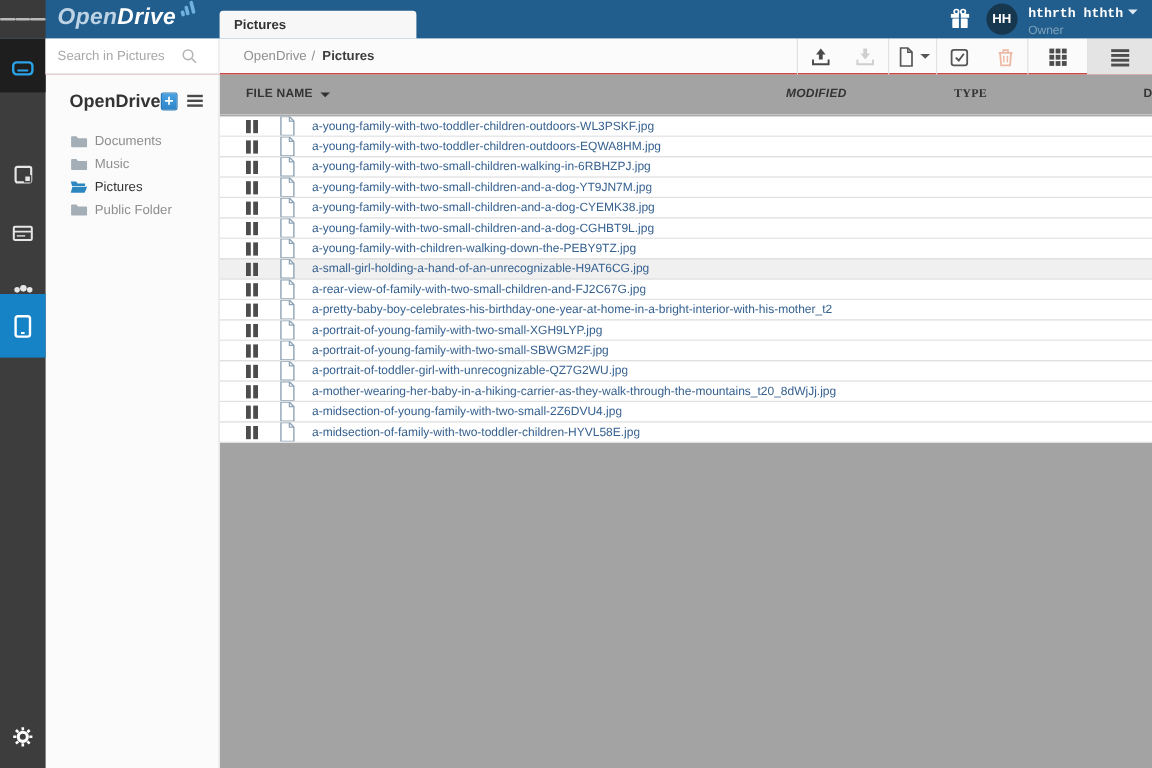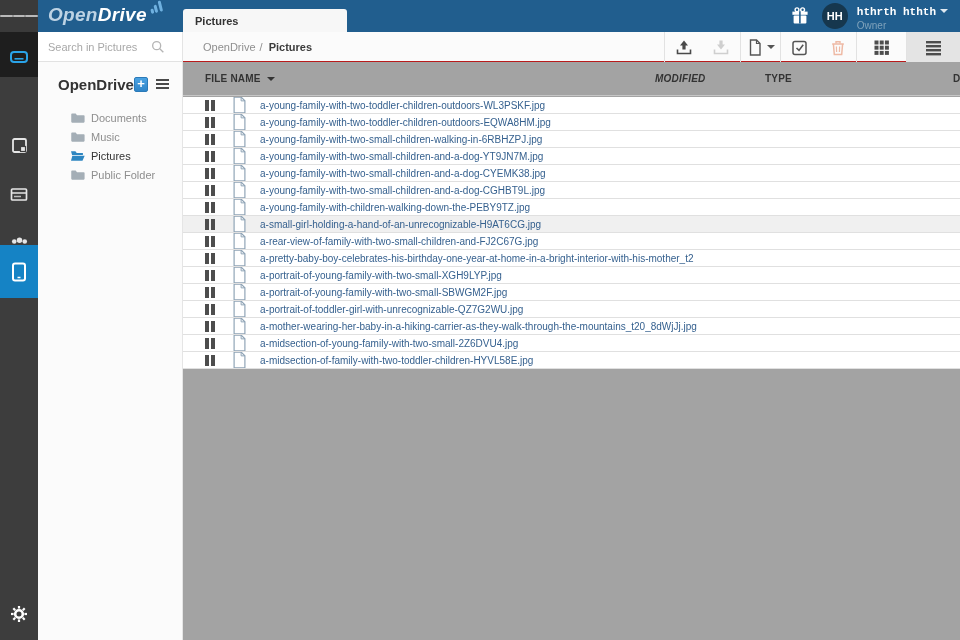--- a/index.html
+++ b/index.html
@@ -56,34 +56,34 @@
   .ri-gear { position:absolute; left:0; bottom:16px; width:38px; display:flex; justify-content:center; cursor:pointer; }
 
   
   .sidepanel { position:absolute; left:38px; top:62px; width:145px; height:578px; background:#fbfbfb; border-right:1px solid #e5e5e5; z-index:2; }
   .sp-head { position:absolute; left:0; top:12px; width:145px; height:20px; display:flex; align-items:center; }
   .sp-title { font-size:15px; font-weight:bold; color:#333; margin-left:20px; flex:0 0 auto; }
   .sp-plus { margin-left:auto; width:15px; height:15px; background:linear-gradient(#4aa2e2,#2f85c8); border:1px solid #2b7ab8; border-radius:2px; color:#fff; font-size:13px; font-weight:bold; line-height:12px; text-align:center; cursor:pointer; }
   .sp-menu { margin:0 14px 0 8px; cursor:pointer; }
   .sp-menu i { display:block; width:13px; height:2px; background:#4a4a4a; margin:2px 0; }
   .folders { position:absolute; left:0; top:46px; width:145px; }
-  .folder-row { display:flex; align-items:center; height:19px; padding-left:32px; cursor:pointer; }
+  .folder-row { display:flex; align-items:center; height:19px; padding-left:20px; cursor:pointer; }
   .folder-row .fi { width:15px; height:15px; margin-right:6px; flex:0 0 auto; }
   .folder-row .fi.open-ic { display:none; }
   .folder-row.active .fi.open-ic { display:block; }
   .folder-label { font-size:11px; color:#8e8e8e; white-space:nowrap; }
   .folder-row.active .folder-label { color:#333; }
 
   
   .main { position:absolute; left:183px; top:62px; width:777px; height:578px; background:#a3a3a3; }
   .thead { position:absolute; left:0; top:0; width:777px; height:34px; border-bottom:1px solid #c6c6c6; }
   .th { position:absolute; top:11px; font-size:10px; font-weight:bold; color:#333; letter-spacing:.2px; cursor:pointer; }
   .th-name { left:22px; display:flex; align-items:center; }
   .th-name .caret-d { border-top-color:#333; margin-left:6px; margin-top:1px; }
-  .th-modified { left:472px;font-style:italic; } .th-type { left:582px; } .th-size { left:672px;margin-top:43px; } .th-dl { left:734px;padding-left:36px; }
+  .th-modified { left:472px;font-style:italic; } .th-type { left:612px;font-family:Liberation Serif, serif; } .th-size { left:672px;margin-top:43px; } .th-dl { left:734px;padding-left:36px; }
   .file-list { position:absolute; left:0; top:35px; width:777px; }
   .file-row { display:flex; align-items:center; height:17px; border-bottom:1px solid #e0e0e0; padding-left:22px; overflow:hidden; background:#fff; }
   .file-row.highlighted { background:#f0f0f0; }
   .pause-icon { display:flex; width:12px; flex:0 0 auto; margin-right:15px; cursor:pointer; }
   .pause-icon i { display:block; width:3.5px; height:11px; background:#4d4d4d; margin-right:2.5px; }
   .file-icon { width:15px; height:18px; flex:0 0 auto; margin-right:13px; }
   .file-name { font-size:10px; color:#36618f; text-decoration:none; white-space:nowrap; overflow:hidden; cursor:pointer; }
 </style>
 </head>
 <body>

